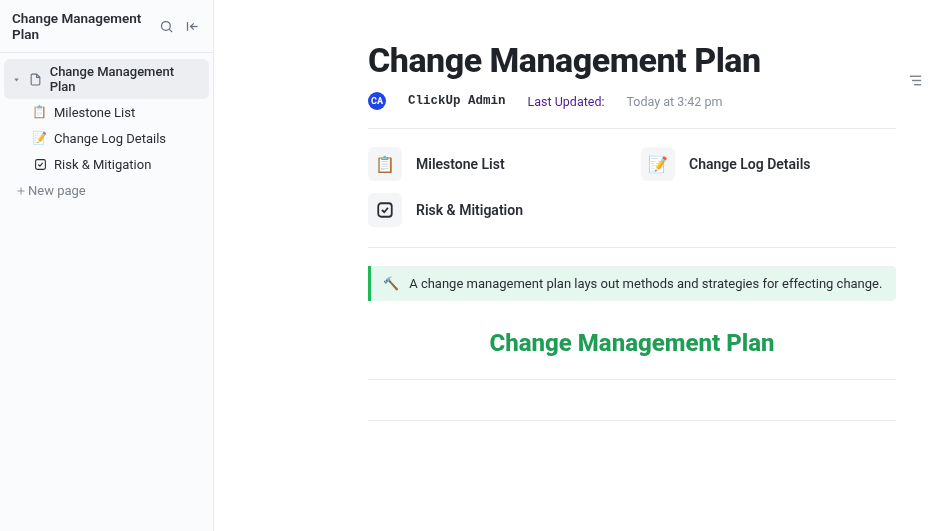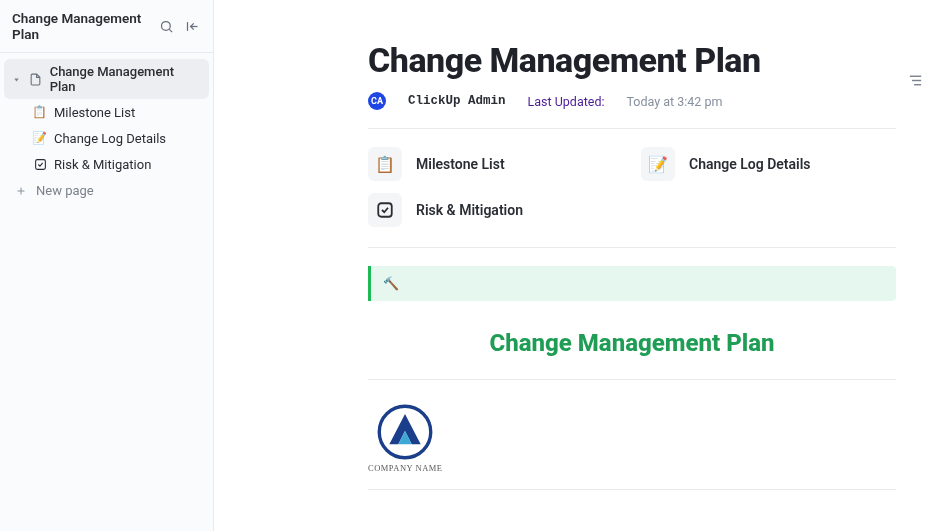--- a/index.html
+++ b/index.html
@@ -75,21 +75,20 @@
       width: 16px;
       height: 16px;
       display: flex;
       align-items: center;
       justify-content: center;
       font-size: 12px;
     }
     .new-page {
       display: flex;
       align-items: center;
-      gap: 8px;
       padding: 6px 10px 6px 14px;
       font-size: 13px;
       color: #7c828d;
       cursor: pointer;
     }
     .new-page-plus {
       width: 14px;
       height: 14px;
       display: flex;
       align-items: center;
@@ -339,34 +338,25 @@
           </svg>
         </div>
         <div class="subpage-label">Risk &amp; Mitigation</div>
       </div>
     </div>
 
     <hr class="divider">
 
     <div class="callout">
       <span>🔨</span>
+      <span>A change management plan lays out methods and strategies for effecting change.</span>
     </div>
 
     <div class="section-heading">Change Management Plan</div>
 
     <hr class="divider">
 
     <div class="project-row">
-      <div class="company-logo">
-        <div class="logo-circle">
-          <svg viewBox="0 0 100 100" width="56" height="56">
-            <circle cx="50" cy="50" r="46" fill="none" stroke="#1b3e8a" stroke-width="6"></circle>
-            <polygon points="50,18 78,72 62,72 50,48 38,72 22,72" fill="#1b3e8a"></polygon>
-            <polygon points="50,48 62,72 38,72" fill="#3da8d6"></polygon>
-          </svg>
-        </div>
-        <div class="company-label">COMPANY NAME</div>
-      </div>
     </div>
 
     <hr class="divider">
   </div>
 </main>
 
 </body></html>

